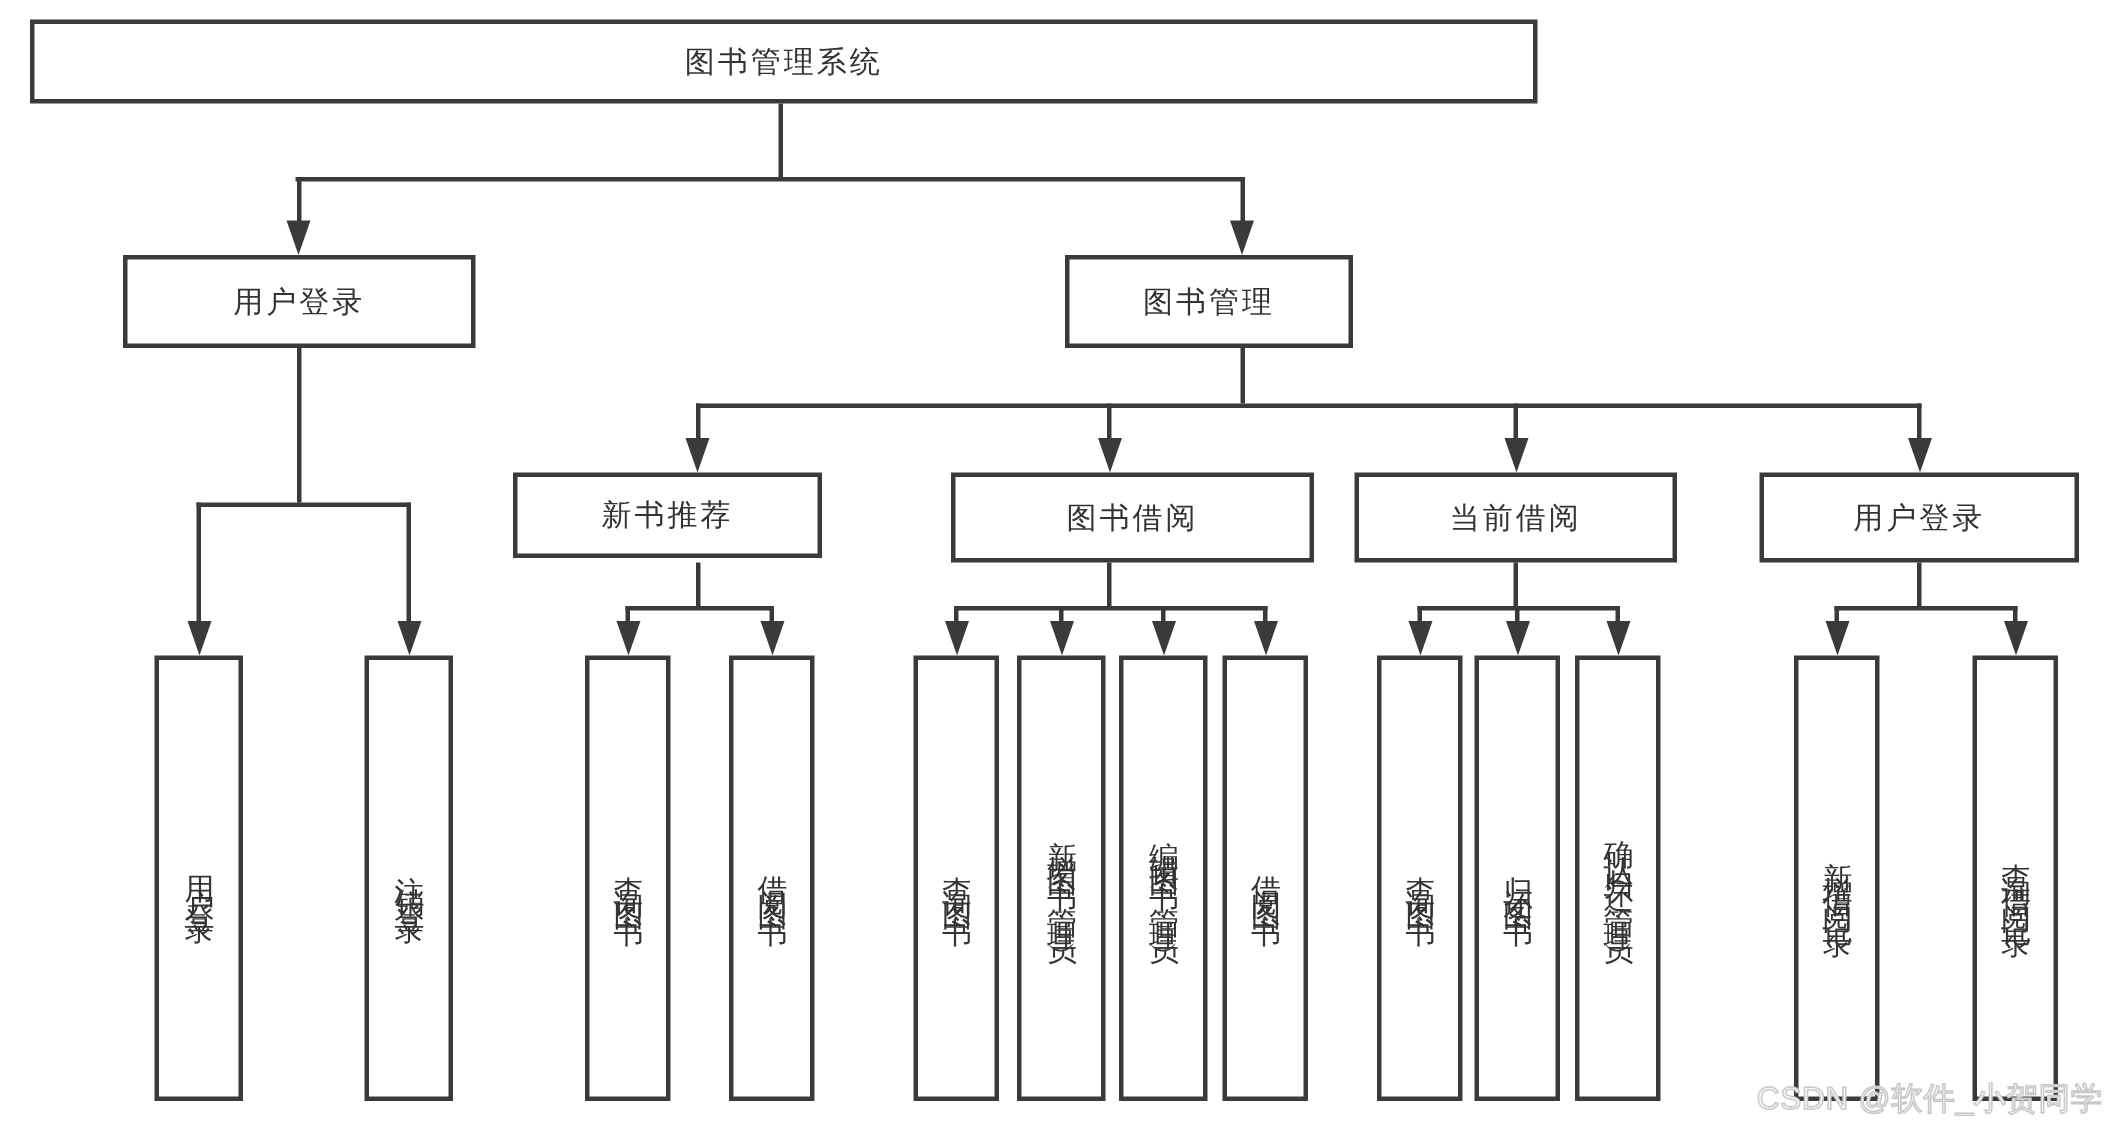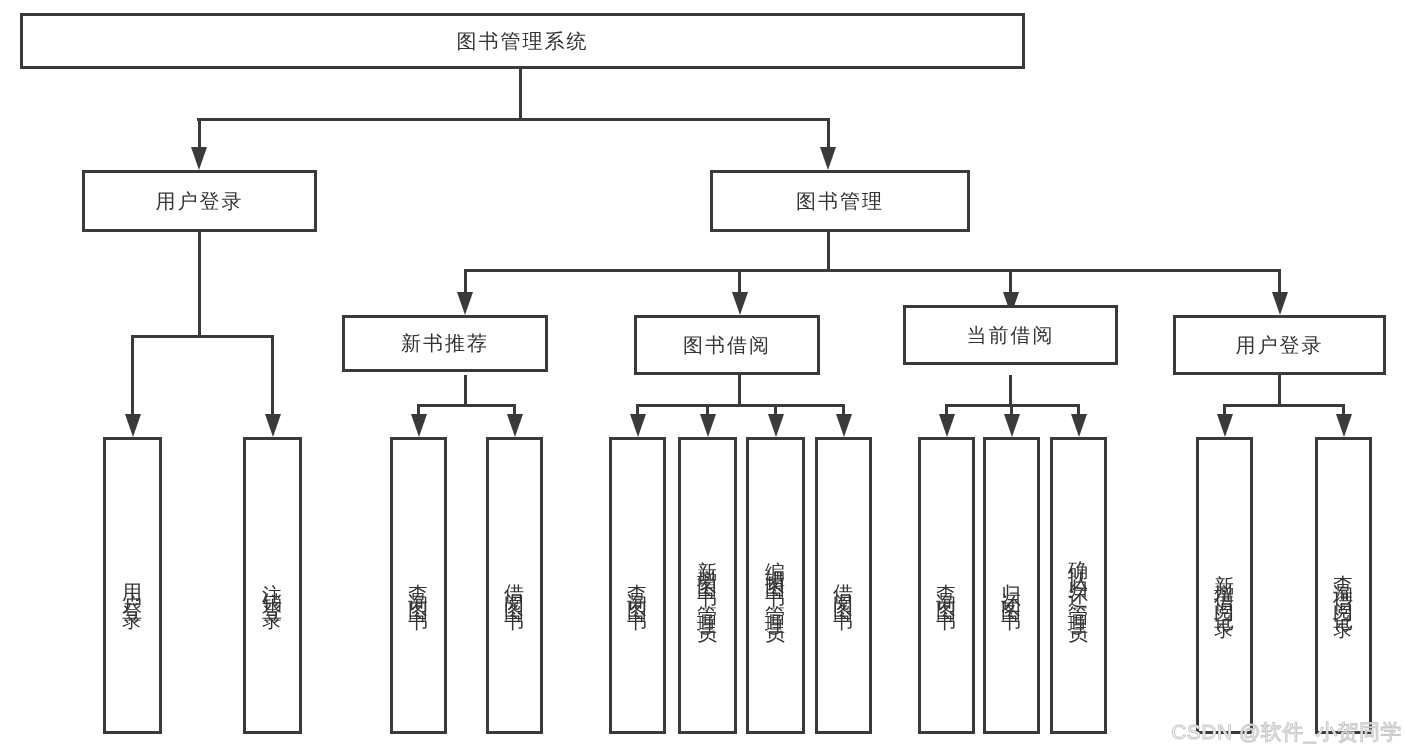--- a/index.html
+++ b/index.html
@@ -50,21 +50,21 @@
   <div class="v-line" style="left:519px; top:69px; height:49px;"></div>
   <div class="h-line" style="left:197px; top:118px; width:633px;"></div>
   <div class="v-line" style="left:197.5px; top:118px; height:30px;"></div>
   <div class="v-line" style="left:826.5px; top:118px; height:30px;"></div>
   <div class="arrow" style="left:191px; top:147px;"></div>
   <div class="arrow" style="left:820px; top:147px;"></div>
 
   <div class="node" style="left:82px; top:170px; width:235px; height:62px;">
     <span class="node-label">用户登录</span>
   </div>
-  <div class="node" style="left:710px; top:170px; width:260px; height:62px;">
+  <div class="node" style="left:710px; top:170px; width:192px; height:62px;">
     <span class="node-label">图书管理</span>
   </div>
 
   <div class="v-line" style="left:197.5px; top:232px; height:103px;"></div>
   <div class="h-line" style="left:131px; top:335px; width:143px;"></div>
   <div class="v-line" style="left:131px; top:335px; height:80px;"></div>
   <div class="v-line" style="left:271px; top:335px; height:80px;"></div>
   <div class="arrow" style="left:124.5px; top:414px;"></div>
   <div class="arrow" style="left:264.5px; top:414px;"></div>
 
@@ -75,24 +75,24 @@
   <div class="v-line" style="left:1009px;  top:269px; height:24px;"></div>
   <div class="v-line" style="left:1278px;  top:269px; height:24px;"></div>
   <div class="arrow" style="left:457px;  top:292px;"></div>
   <div class="arrow" style="left:731.5px; top:292px;"></div>
   <div class="arrow" style="left:1002.5px; top:292px;"></div>
   <div class="arrow" style="left:1271.5px; top:292px;"></div>
 
   <div class="node" style="left:342px; top:315px; width:206px; height:57px;text-align:right;">
     <span class="node-label">新书推荐</span>
   </div>
-  <div class="node" style="left:634px; top:315px; width:186px; height:60px;justify-content:center;">
+  <div class="node" style="left:634px; top:315px; width:242px; height:60px;justify-content:center;">
     <span class="node-label">图书借阅</span>
   </div>
-  <div class="node" style="left:903px; top:305px; width:215px; height:60px;">
+  <div class="node" style="left:903px; top:315px; width:215px; height:60px;">
     <span class="node-label">当前借阅</span>
   </div>
   <div class="node" style="left:1173px; top:315px; width:213px; height:60px;">
     <span class="node-label">用户登录</span>
   </div>
 
   <div class="v-line" style="left:463.5px; top:375px; height:29px;"></div>
   <div class="h-line" style="left:417px; top:404px; width:99px;"></div>
   <div class="v-line" style="left:417px; top:404px; height:12px;"></div>
   <div class="v-line" style="left:513px; top:404px; height:12px;"></div>

